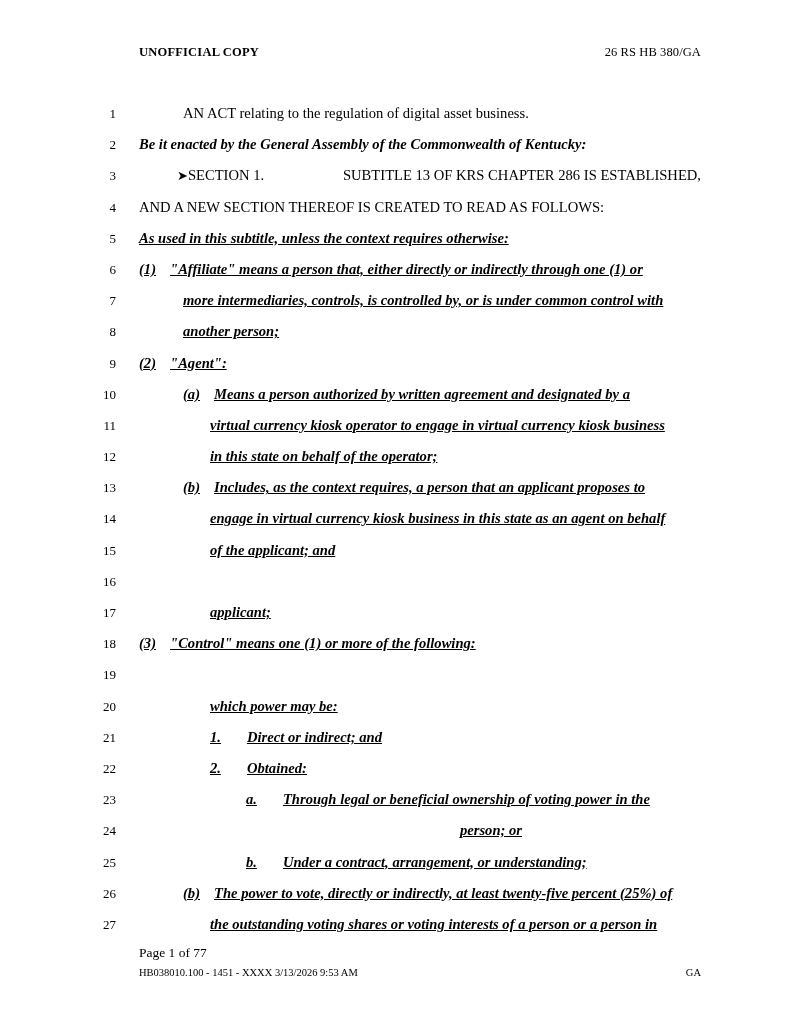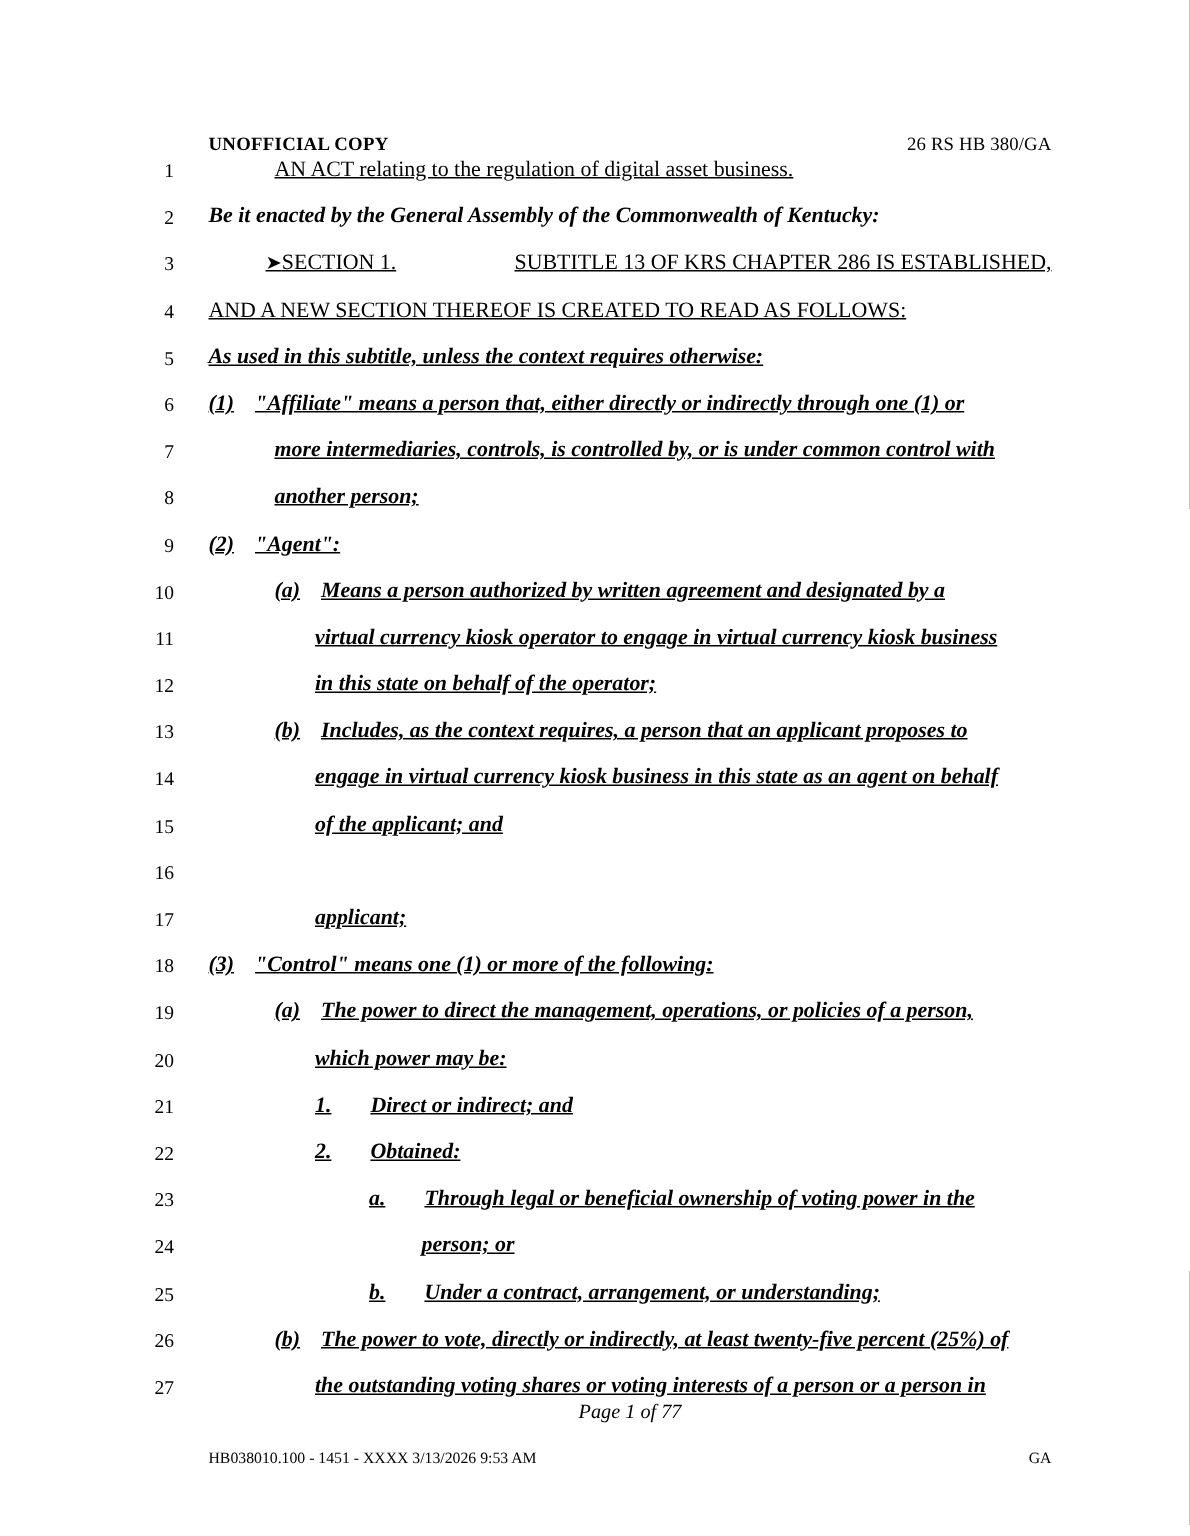--- a/index.html
+++ b/index.html
@@ -22,21 +22,20 @@
     left: 139px;
     right: 92px;
     display: flex;
     justify-content: space-between;
     align-items: baseline;
     font-size: 12.5px;
   }
   .header-left {
     font-weight: bold;
     letter-spacing: 0.2px;
-    margin-top: 44px;
   }
   .header-right {
     font-weight: normal;
     letter-spacing: 0.1px;
     margin-left: 14px;
   }
   .body-block {
     position: absolute;
     top: 104px;
     left: 0;
@@ -62,52 +61,50 @@
     position: absolute;
     left: 139px;
     right: 92px;
     top: 0;
     font-size: 14.6px;
     line-height: 19px;
     color: #000;
     white-space: nowrap;
   }
   
-  .plain { font-style: normal; font-weight: normal; text-decoration: underline; }
+  .plain { font-style: normal; font-weight: normal; }
   .bi { font-style: italic; font-weight: bold; }
   .biu { font-style: italic; font-weight: bold; text-decoration: underline; }
   
   .ind0 { padding-left: 0; }
   .ind-first { padding-left: 44px; }
   .ind1 { padding-left: 44px; }
   .ind2 { padding-left: 71px; }
   .ind3 { padding-left: 107px; }
-  .ind4 { padding-left: 142px; }
+  .ind4 { padding-left: 142px; text-align: center; }
   .just {
     display: flex;
     justify-content: space-between;
   }
   .just > span { white-space: pre; }
   .arrow {
     font-family: "DejaVu Sans", sans-serif;
     font-size: 13px;
     font-weight: bold;
   }
   .footer {
     position: absolute;
     left: 139px;
     right: 92px;
     bottom: 46px;
     font-size: 11px;
   }
   .footer-center {
-    text-align: center;
     font-size: 13.5px;
-    margin-bottom: 18px;
-    font-style: italic;
+    margin-bottom: 6px;
   }
   .footer-row {
     display: flex;
     justify-content: space-between;
     align-items: baseline;
     font-size: 10.5px;
   }
   .tabgap { display: inline-block; width: 26px; }
   .tabgap-sm { display: inline-block; width: 14px; }
 </style>
@@ -212,21 +209,20 @@
       <div class="text biu ind2">applicant;</div>
     </div>
 
     <div class="line">
       <div class="lineno">18</div>
       <div class="text biu ind0"><span>(3)</span><span class="tabgap-sm"></span><span>"Control" means one (1) or more of the following:</span></div>
     </div>
 
     <div class="line">
       <div class="lineno">19</div>
-      <div class="text biu ind1"><span>(a)</span><span class="tabgap-sm"></span><span>The power to direct the management, operations, or policies of a person,</span></div>
     </div>
 
     <div class="line">
       <div class="lineno">20</div>
       <div class="text biu ind2">which power may be:</div>
     </div>
 
     <div class="line">
       <div class="lineno">21</div>
       <div class="text biu ind2"><span>1.</span><span class="tabgap"></span><span>Direct or indirect; and</span></div>

